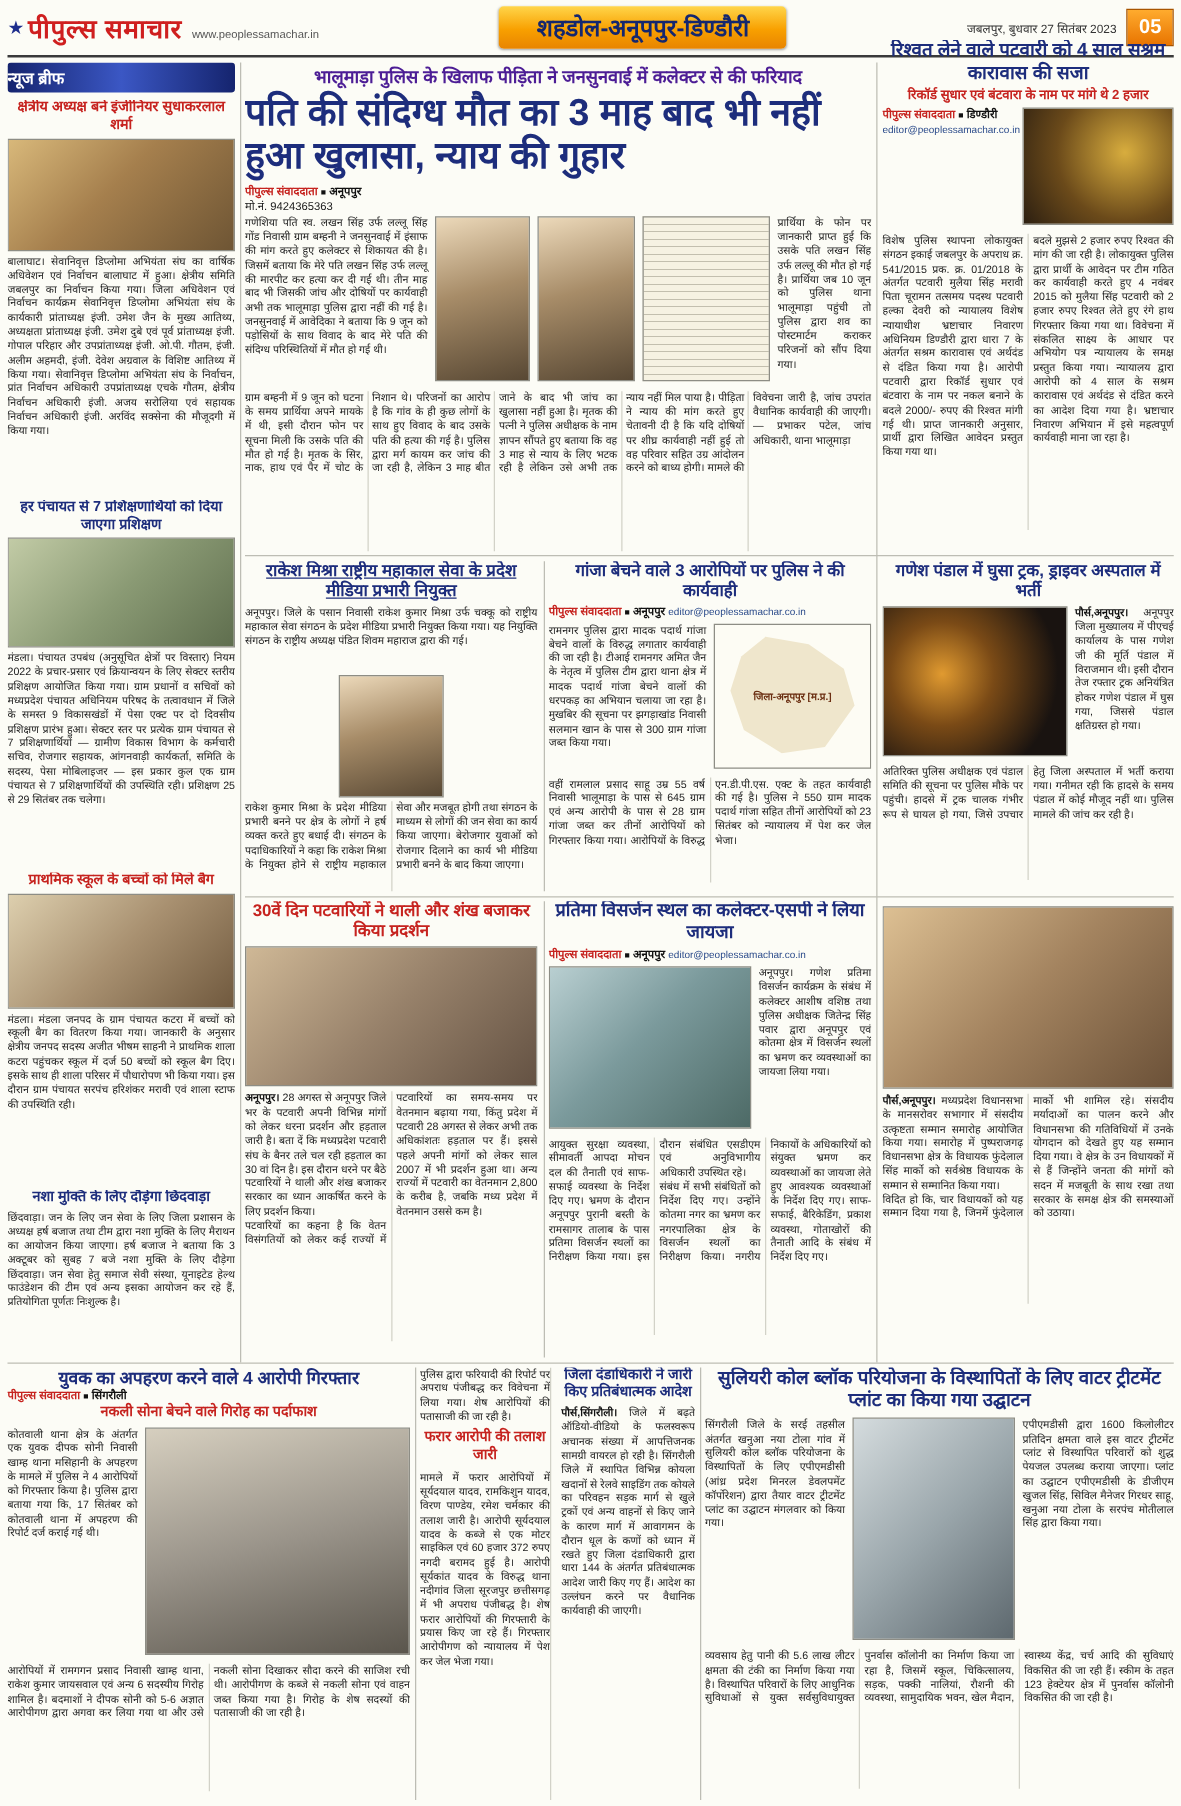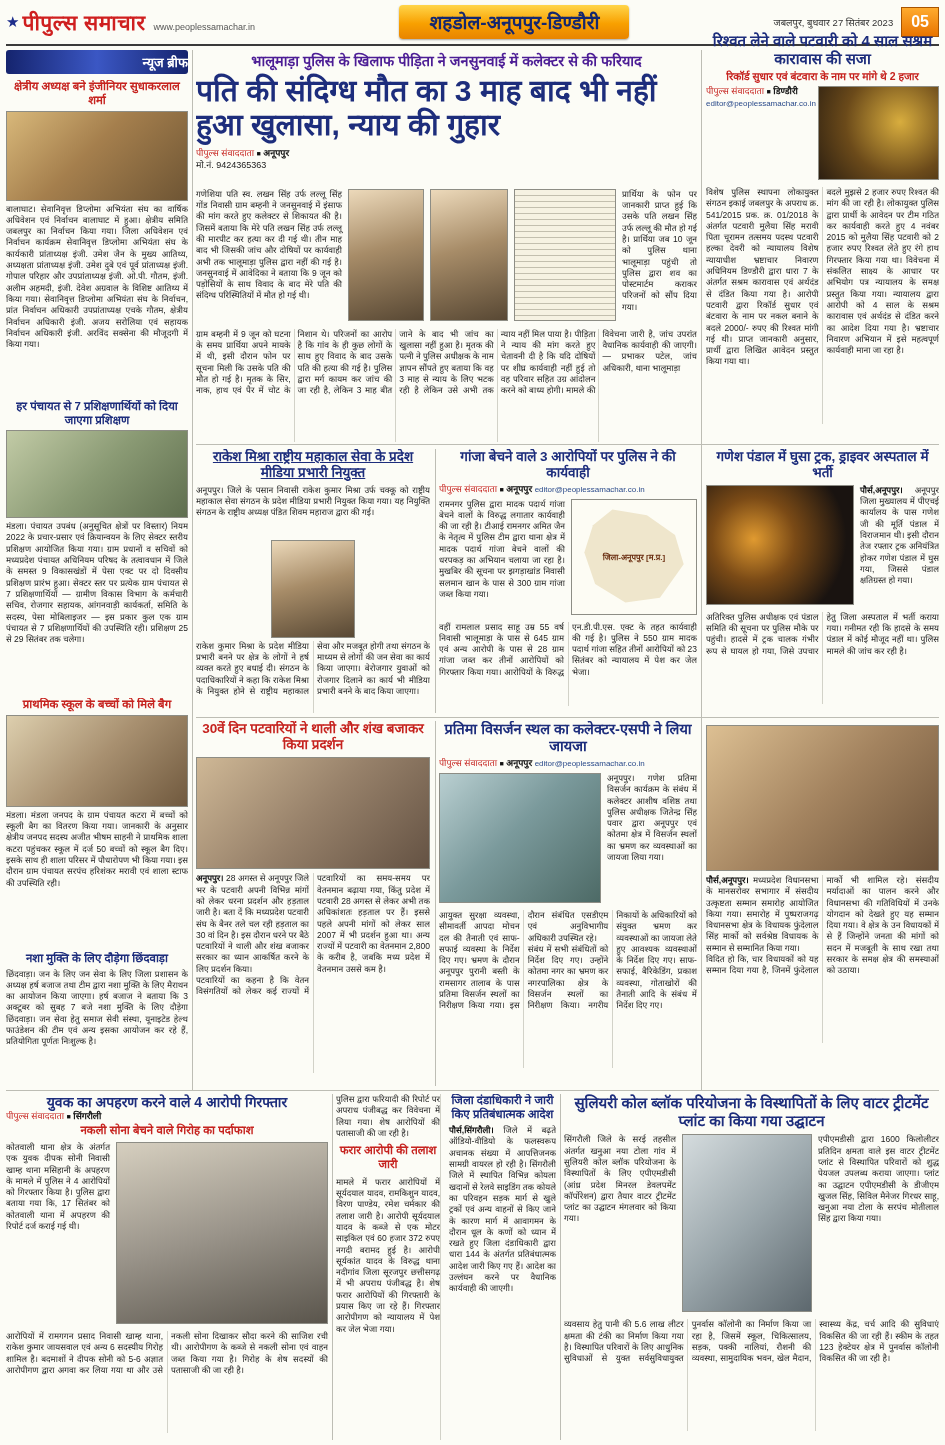--- a/index.html
+++ b/index.html
@@ -25,21 +25,21 @@
   
   .vr,.hr { position:absolute; background:#bdbdb4; }
   .vr { width:1px; } .hr { height:1px; }
   
   .sec { position:absolute; overflow:hidden; }
   .h-navy { color:#1d2d7c; font-weight:bold; text-align:center; line-height:1.18; }
   .h-red  { color:#c6231f; font-weight:bold; text-align:center; line-height:1.2; }
   .kicker { font-size:14.5px; font-weight:bold; color:#4c1d95; text-align:center; }
   .lead-head { font-size:30px; line-height:1.14; color:#1d2d7c; font-weight:bold; }
   .byline { font-size:9px; line-height:1.3; }
-  .byline .lbl { color:#c6231f; font-weight:normal; }
+  .byline .lbl { color:#c6231f; font-weight:bold; }
   .byline .sq  { color:#111; font-size:7px; }
   .byline .loc { color:#111; font-weight:bold; }
   .email { font-size:8px; color:#2a4a8a; }
   .dl { font-weight:bold; color:#111; }
   .body { font-size:8.5px; line-height:1.33; text-align:justify; color:#222; }
   .cols2 { column-count:2; column-gap:8px; column-rule:1px solid #d2d2c8; }
   .cols3 { column-count:3; column-gap:8px; column-rule:1px solid #d2d2c8; }
   .cols5 { column-count:5; column-gap:7px; column-rule:1px solid #d2d2c8; }
   .row { display:flex; gap:6px; }
   
@@ -57,21 +57,21 @@
   .ph-stage { background:linear-gradient(135deg,#ddc093 0%,#a3835f 50%,#6b5138 100%); }
   .ph-police{ background:linear-gradient(165deg,#d6cfbf 0%,#9a948a 50%,#5a554c 100%); }
   .ph-plant { background:linear-gradient(135deg,#d5dcde 0%,#9aa6ab 50%,#5d686e 100%); }
   .ph-map { background:#fdfcf4; position:relative; display:flex; align-items:center; justify-content:center; }
   .ph-map .shape { position:absolute; inset:8px;
      background:#efe6cc; border:1px solid #8b8570;
      clip-path:polygon(30% 2%, 62% 8%, 88% 28%, 96% 58%, 74% 92%, 42% 97%, 14% 78%, 4% 46%, 12% 18%); }
   .ph-map .maplbl { position:relative; font-size:8px; font-weight:bold; color:#6b2f12; text-align:center; }
   
   .nb-header { background:linear-gradient(90deg,#15246e,#3b57c4 50%,#15246e);
-    color:#fff; font-weight:bold; font-size:13px; text-align:right; padding:3px 0;
+    color:#fff; font-weight:bold; font-size:13px; text-align:left; padding:3px 0;
     border-radius:3px; margin-bottom:6px; }
   .nb-item { margin-bottom:8px; overflow:hidden; }
   .nb-h { font-size:11.5px; margin-bottom:3px; }
   .nb-ph { width:100%; margin-bottom:3px; }
 </style>
 </head>
 <body>
 
 <div class="page">
 
@@ -125,21 +125,21 @@
 
   <section class="sec" style="left:196px; top:50px; width:501px; height:392px;">
     <p class="kicker">भालूमाड़ा पुलिस के खिलाफ पीड़िता ने जनसुनवाई में कलेक्टर से की फरियाद</p>
     <h1 class="lead-head" style="margin:4px 0 6px;">पति की संदिग्ध मौत का 3 माह बाद भी नहीं हुआ खुलासा, न्याय की गुहार</h1>
     <div class="byline">
       <span class="lbl">पीपुल्स संवाददाता</span>
       <span class="sq">■</span>
       <span class="loc">अनूपपुर</span><br>
       <span>मो.नं. 9424365363</span>
     </div>
-    <div class="row" style="margin-top:17px; height:134px;">
+    <div class="row" style="margin-top:1px; height:134px;">
       <p class="body" style="width:146px;">गणेशिया पति स्व. लखन सिंह उर्फ लल्लू सिंह गोंड निवासी ग्राम बम्हनी ने जनसुनवाई में इंसाफ की मांग करते हुए कलेक्टर से शिकायत की है। जिसमें बताया कि मेरे पति लखन सिंह उर्फ लल्लू की मारपीट कर हत्या कर दी गई थी। तीन माह बाद भी जिसकी जांच और दोषियों पर कार्यवाही अभी तक भालूमाड़ा पुलिस द्वारा नहीं की गई है। जनसुनवाई में आवेदिका ने बताया कि 9 जून को पड़ोसियों के साथ विवाद के बाद मेरे पति की संदिग्ध परिस्थितियों में मौत हो गई थी।</p>
       <div class="ph ph-portrait" style="width:76px; height:132px;"></div>
       <div class="ph ph-portrait" style="width:78px; height:132px;"></div>
       <div class="ph ph-doc" style="width:102px; height:132px;"></div>
       <p class="body" style="flex:1;">प्रार्थिया के फोन पर जानकारी प्राप्त हुई कि उसके पति लखन सिंह उर्फ लल्लू की मौत हो गई है। प्रार्थिया जब 10 जून को पुलिस थाना भालूमाड़ा पहुंची तो पुलिस द्वारा शव का पोस्टमार्टम कराकर परिजनों को सौंप दिया गया।</p>
     </div>
     <div class="body cols5" style="margin-top:6px; height:128px;">
       <p>ग्राम बम्हनी में 9 जून को घटना के समय प्रार्थिया अपने मायके में थी, इसी दौरान फोन पर सूचना मिली कि उसके पति की मौत हो गई है। मृतक के सिर, नाक, हाथ एवं पैर में चोट के निशान थे। परिजनों का आरोप है कि गांव के ही कुछ लोगों के साथ हुए विवाद के बाद उसके पति की हत्या की गई है। पुलिस द्वारा मर्ग कायम कर जांच की जा रही है, लेकिन 3 माह बीत जाने के बाद भी जांच का खुलासा नहीं हुआ है। मृतक की पत्नी ने पुलिस अधीक्षक के नाम ज्ञापन सौंपते हुए बताया कि वह 3 माह से न्याय के लिए भटक रही है लेकिन उसे अभी तक न्याय नहीं मिल पाया है। पीड़िता ने न्याय की मांग करते हुए चेतावनी दी है कि यदि दोषियों पर शीघ्र कार्यवाही नहीं हुई तो वह परिवार सहित उग्र आंदोलन करने को बाध्य होगी। मामले की विवेचना जारी है, जांच उपरांत वैधानिक कार्यवाही की जाएगी। — प्रभाकर पटेल, जांच अधिकारी, थाना भालूमाड़ा</p>
     </div>
   </section>

